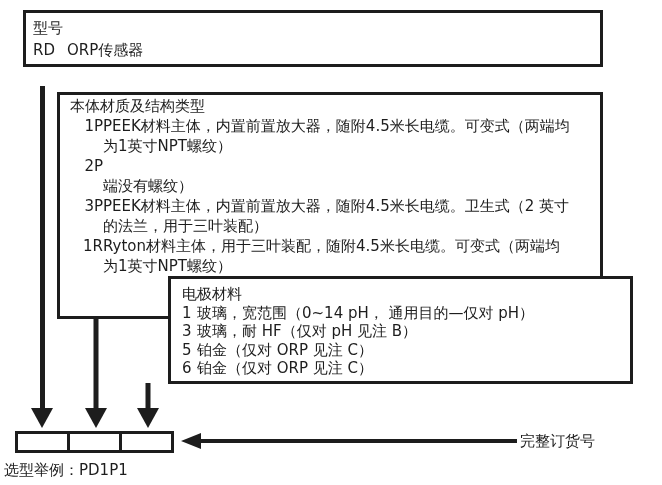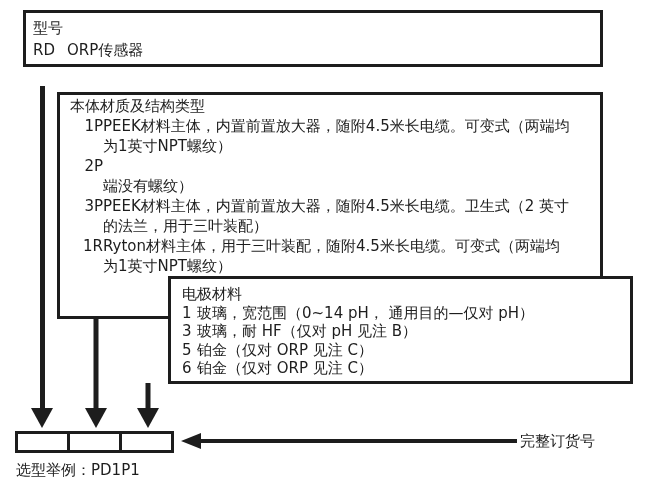--- a/index.html
+++ b/index.html
@@ -24,21 +24,21 @@
   #box-electrode .code { width:15px; }
   .desc { flex:1 1 auto; }
   .cells {
     position:absolute; left:15px; top:431px; width:159px; height:22px;
     box-sizing:border-box; border:3px solid #1d1d1d; display:flex; background:#fff;
   }
   .cell { flex:1 1 0; border-right:3px solid #1d1d1d; }
   .cell:last-child { border-right:none; }
   .label { position:absolute; white-space:nowrap;text-align:right; }
   #order-label   { left:520px; top:432px; }
-  #example-label { left:16px;  top:461px; }
+  #example-label { left:4px;  top:461px; }
 </style>
 </head>
 <body>
 
 <div class="stage">
 
   <svg class="connectors" viewBox="0 0 662 485">
     <g fill="#1d1d1d">
       <rect x="40" y="86" width="5" height="323"></rect>
       <polygon points="31,408 53,408 42,428"></polygon>

